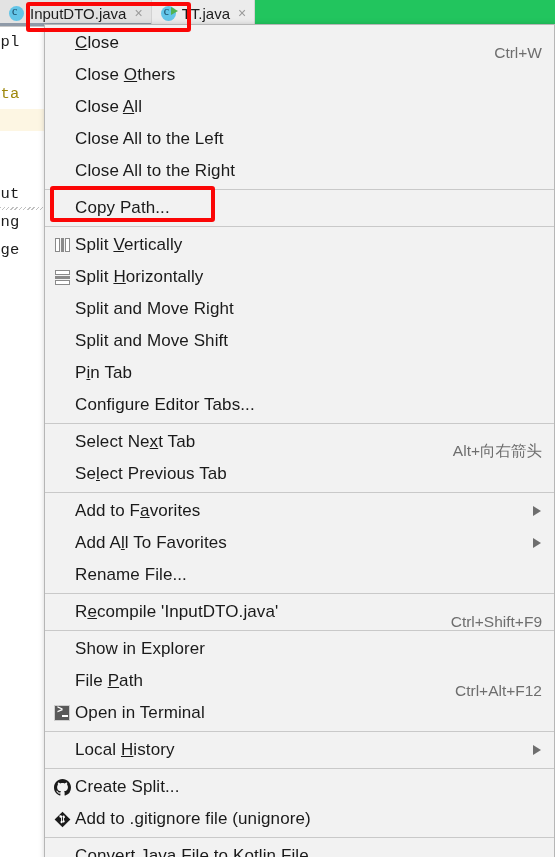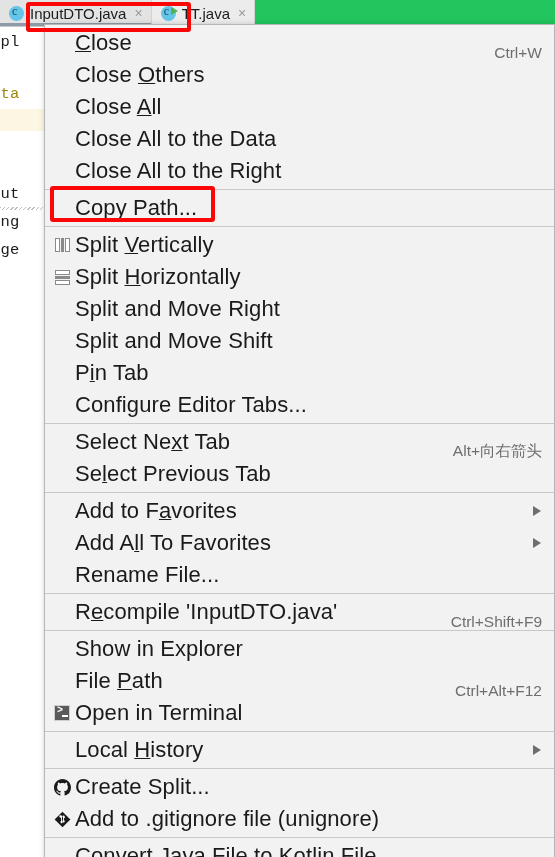--- a/index.html
+++ b/index.html
@@ -134,21 +134,21 @@
     cursor: default;
   }
   .mi-icon {
     width: 26px;
     flex: none;
     display: flex;
     align-items: center;
     justify-content: center;
   }
   .mi-label {
-    font-size: 22px;
+    font-size: 17px;
     color: #1a1a1a;
     white-space: nowrap;
     letter-spacing: 0.1px;
   }
   .mi-label u { text-decoration-thickness: 1px; text-underline-offset: 1px; }
   .mi-spacer { flex: 1 1 auto; }
   .mi-shortcut {
     font-size: 15.5px;
     color: #6e6e6e;
     white-space: nowrap;
@@ -278,21 +278,21 @@
       <span class="mi-label">Close <u>O</u>thers</span>
       <span class="mi-spacer"></span>
     </div>
     <div class="menu-item">
       <span class="mi-icon"></span>
       <span class="mi-label">Close <u>A</u>ll</span>
       <span class="mi-spacer"></span>
     </div>
     <div class="menu-item">
       <span class="mi-icon"></span>
-      <span class="mi-label">Close All to the Data</span>
+      <span class="mi-label">Close All to the Left</span>
       <span class="mi-spacer"></span>
     </div>
     <div class="menu-item">
       <span class="mi-icon"></span>
       <span class="mi-label">Close All to the Right</span>
       <span class="mi-spacer"></span>
     </div>
     <div class="menu-separator"></div>
     <div class="menu-item">
       <span class="mi-icon"></span>

